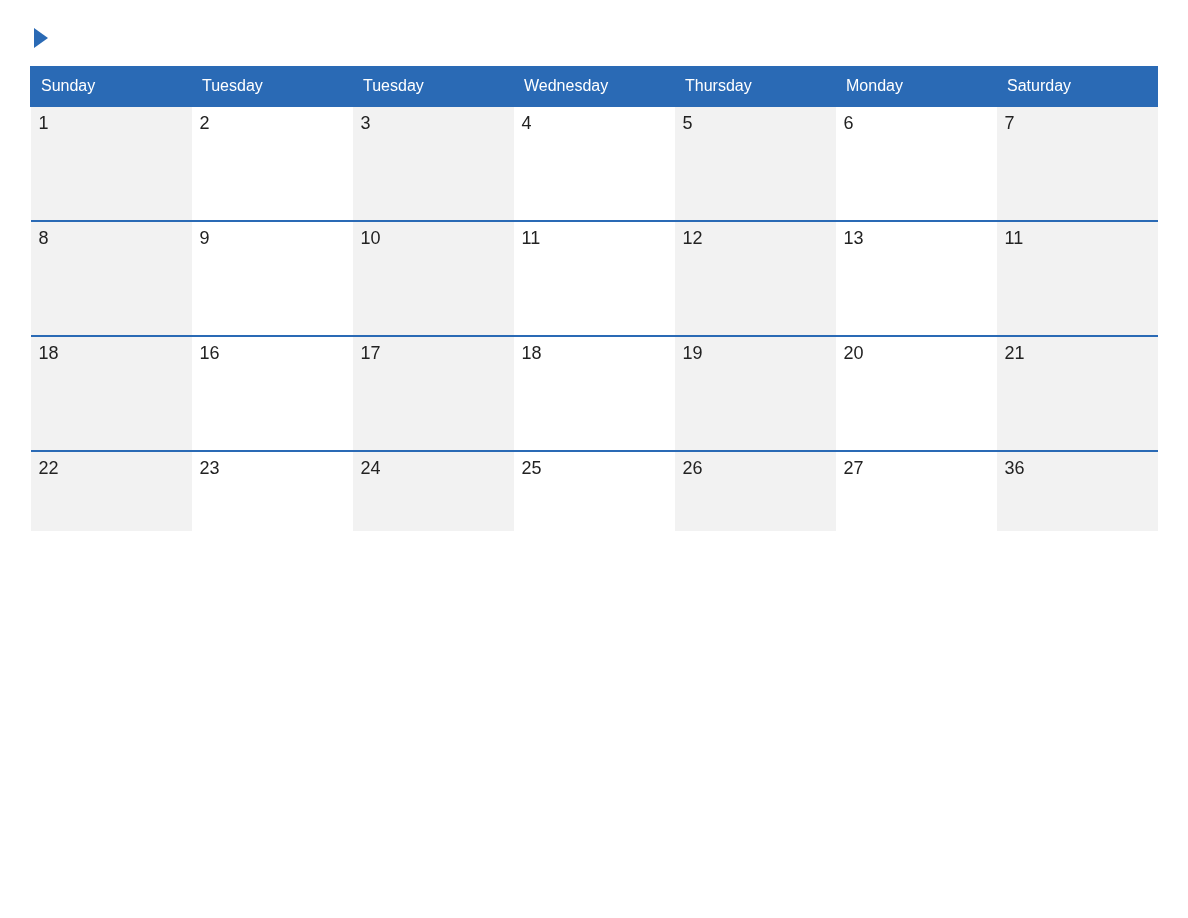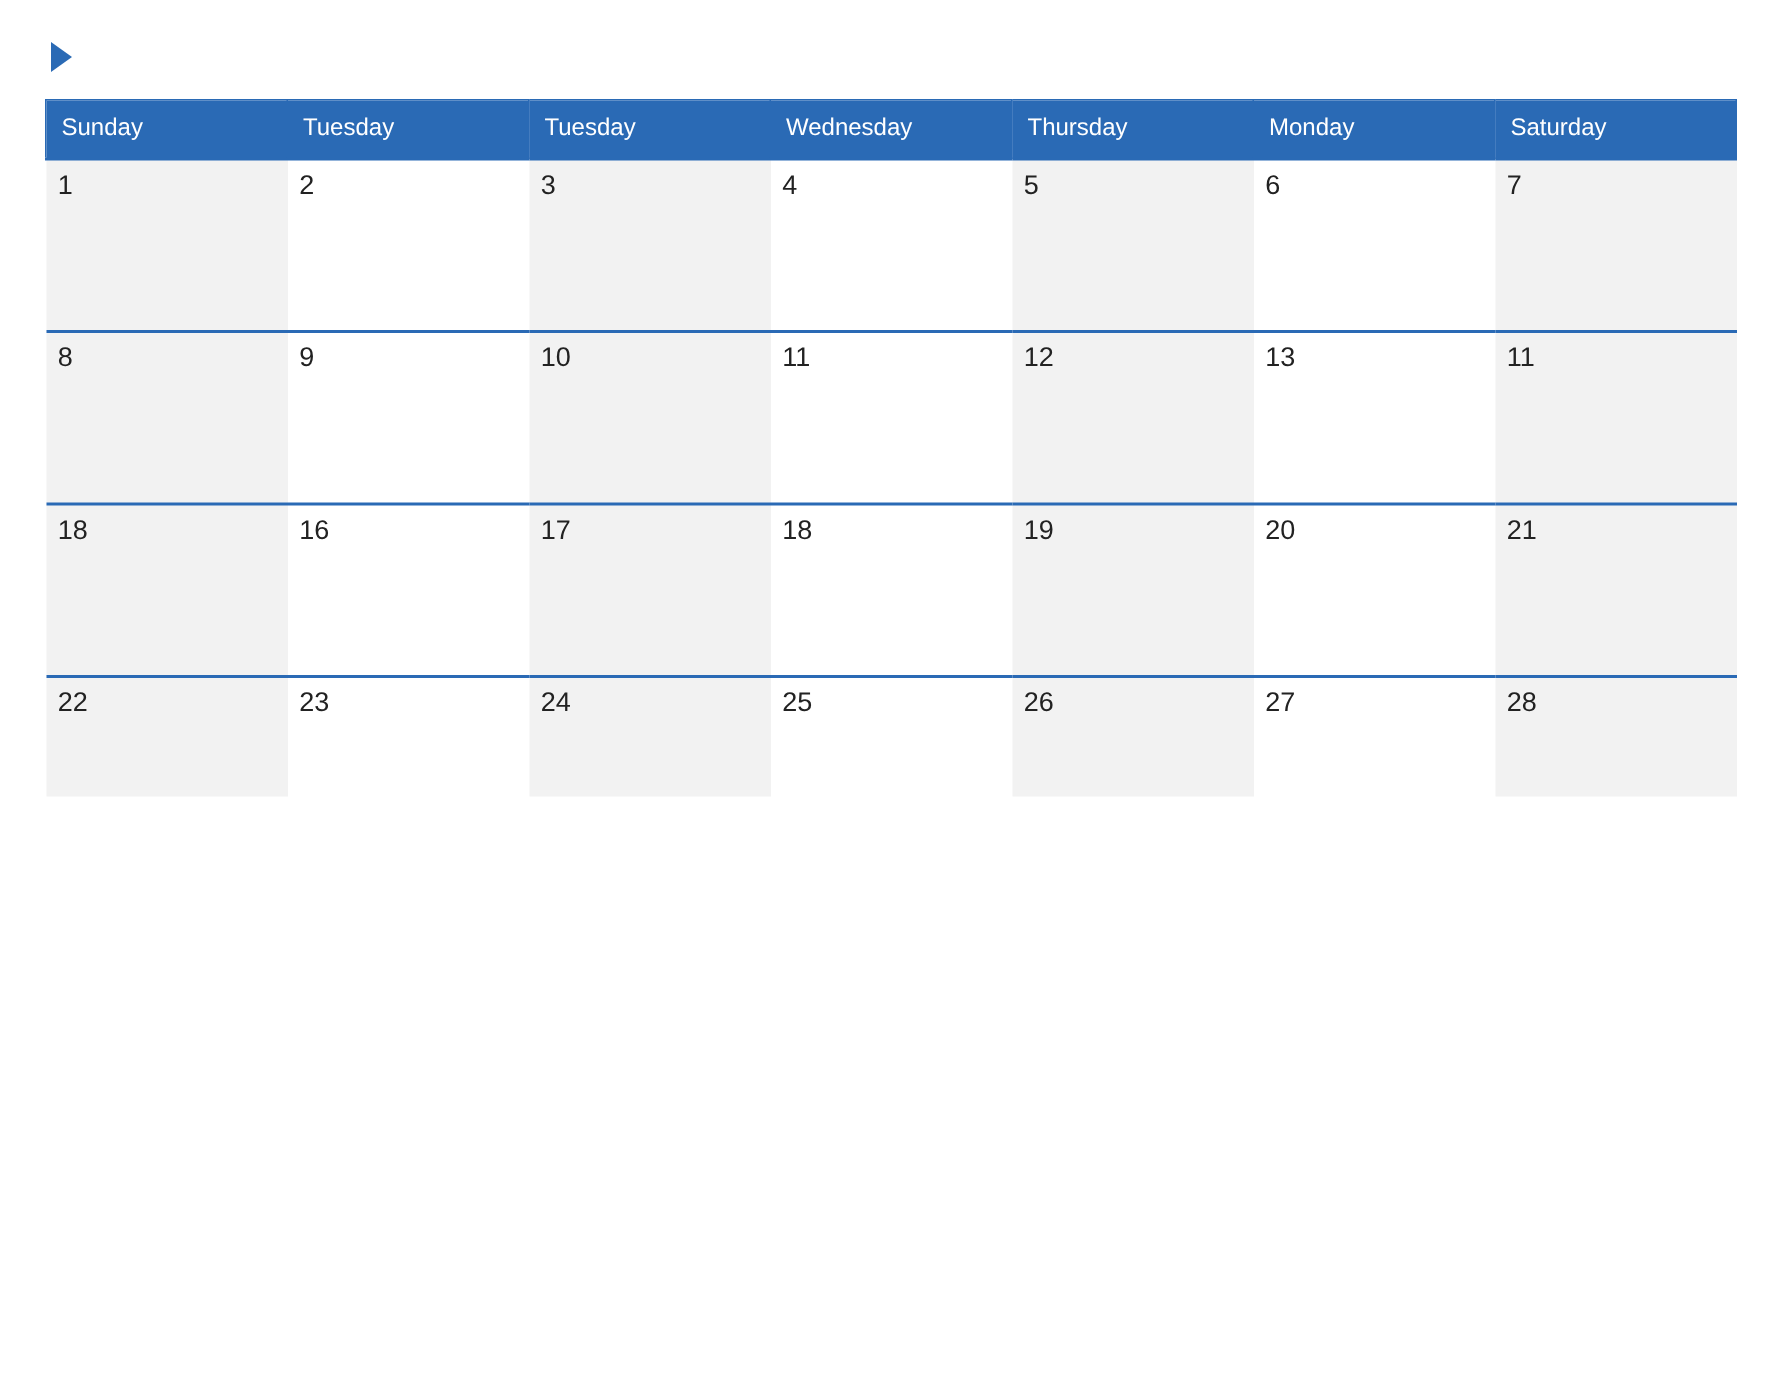--- a/index.html
+++ b/index.html
@@ -222,17 +222,17 @@
         <td>
           <span class="day-number">25</span>
         </td>
         <td class="grey">
           <span class="day-number">26</span>
         </td>
         <td>
           <span class="day-number">27</span>
         </td>
         <td class="grey">
-          <span class="day-number">28</span>
+          <span class="day-number">36</span>
         </td>
       </tr>
     </tbody>
 </table>
 
 </body></html>

